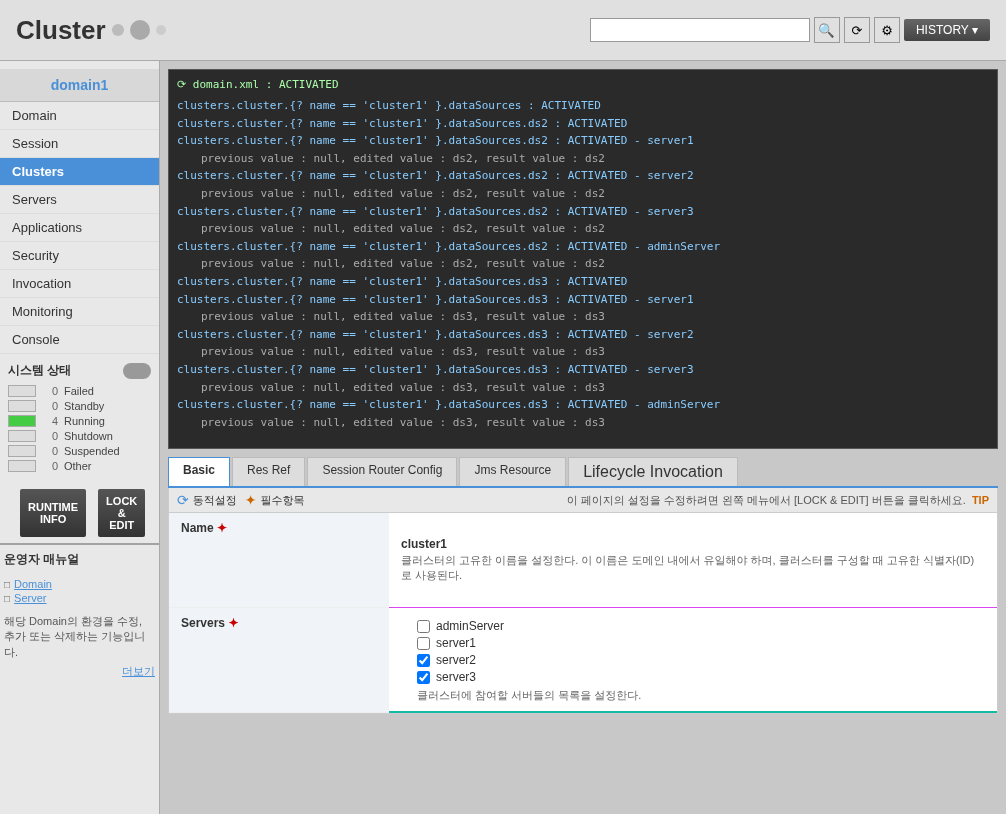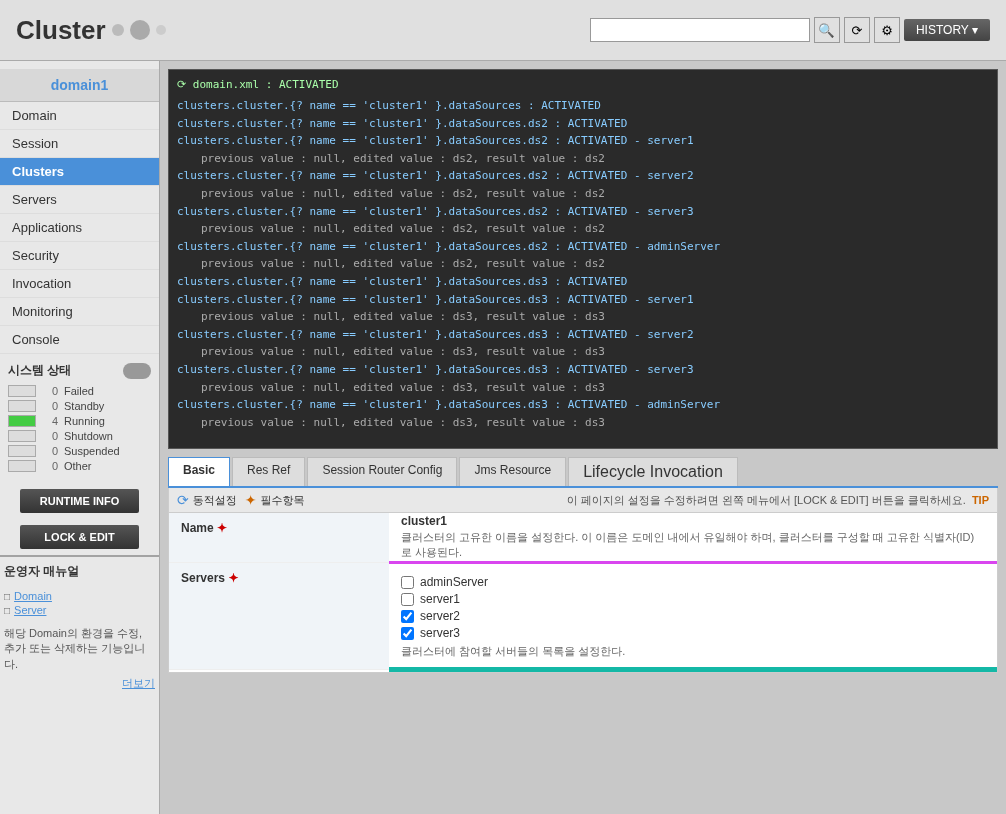--- a/index.html
+++ b/index.html
@@ -18,21 +18,21 @@
     .system-status { padding: 8px; }
     .system-status-header { display: flex; justify-content: space-between; align-items: center; font-size: 12px; font-weight: bold; margin-bottom: 6px; }
     .status-toggle { width: 28px; height: 16px; background: #999; border-radius: 8px; cursor: pointer; }
     .status-row { display: flex; align-items: center; gap: 6px; margin: 3px 0; font-size: 11px; }
     .status-indicator { width: 28px; height: 12px; background: #ddd; border: 1px solid #aaa; }
     .status-indicator.running { background: #44cc44; }
     .status-count { color: #666; width: 16px; text-align: right; }
     .status-label { color: #444; }
 
     
-    .runtime-btns { padding: 6px 20px; display: flex; flex-direction: column; gap: 12px; }
+    .runtime-btns { padding: 6px 20px; display: flex; flex-direction: row; gap: 12px; }
     .runtime-btn { background: linear-gradient(to bottom, #555, #333); color: white; border: none; padding: 6px 8px; font-size: 11px; font-weight: bold; cursor: pointer; text-align: center; border-radius: 2px; width: 100%; }
 
     
     .manager-section { padding: 6px 4px; border-top: 2px solid #a3a3a3; }
     .manager-title { font-size: 12px; font-weight: bold; margin-bottom: 4px; color: #333; }
     .manager-links { padding: 4px 0; }
     .manager-link-row { display: flex; align-items: center; gap: 4px; margin: 2px 0; }
     .manager-icon { font-size: 10px; color: #666; }
     .manager-link { color: #4a90d9; font-size: 11px; cursor: pointer; text-decoration: underline; }
     .manager-desc { font-size: 11px; color: #555; line-height: 1.4; margin: 4px 0; }
@@ -191,31 +191,31 @@
         </div>
       </div>
 
       <table class="form-table" style="width:100%; border-collapse:collapse;">
         <tbody>
             <tr>
           <td style="background:#f0f4f8; width:220px; padding:8px 12px; border-bottom:1px solid #eee; font-weight:bold; vertical-align:top;">
             <span>Name</span>
             <span style="color:#cc0000;"> ✦</span>
           </td>
-          <td style="padding:1px 12px; border-bottom:3px solid #d946ef; vertical-align:top;">
+          <td style="padding:24px 12px; border-bottom:1px solid #d946ef; vertical-align:top;">
             <div style="font-weight:bold; color:#333;">cluster1</div>
             <div style="color:#666; font-size:11px; margin-top:2px;">클러스터의 고유한 이름을 설정한다. 이 이름은 도메인 내에서 유일해야 하며, 클러스터를 구성할 때 고유한 식별자(ID)로 사용된다.</div>
           </td>
         </tr>
         <tr>
           <td style="background:#f0f4f8; width:220px; padding:8px 12px; border-bottom:1px solid #eee; font-weight:bold; vertical-align:top;">
             <span>Servers</span>
             <span style="color:#cc0000;"> ✦</span>
           </td>
-          <td style="padding:8px 12px; border-bottom:5px solid #14b8a6; vertical-align:top;margin-left:8px;">
+          <td style="padding:8px 28px; border-bottom:2px solid #14b8a6; vertical-align:top;margin-left:8px;">
             <div style="display:flex; align-items:center; gap:6px; margin:3px 0;">
               <input type="checkbox" style="">
               <span style="font-size:12px; color:#333;">adminServer</span>
             </div>
             <div style="display:flex; align-items:center; gap:6px; margin:3px 0;">
               <input type="checkbox" style="">
               <span style="font-size:12px; color:#333;">server1</span>
             </div>
             <div style="display:flex; align-items:center; gap:6px; margin:3px 0;">
               <input type="checkbox" checked="" style="">

